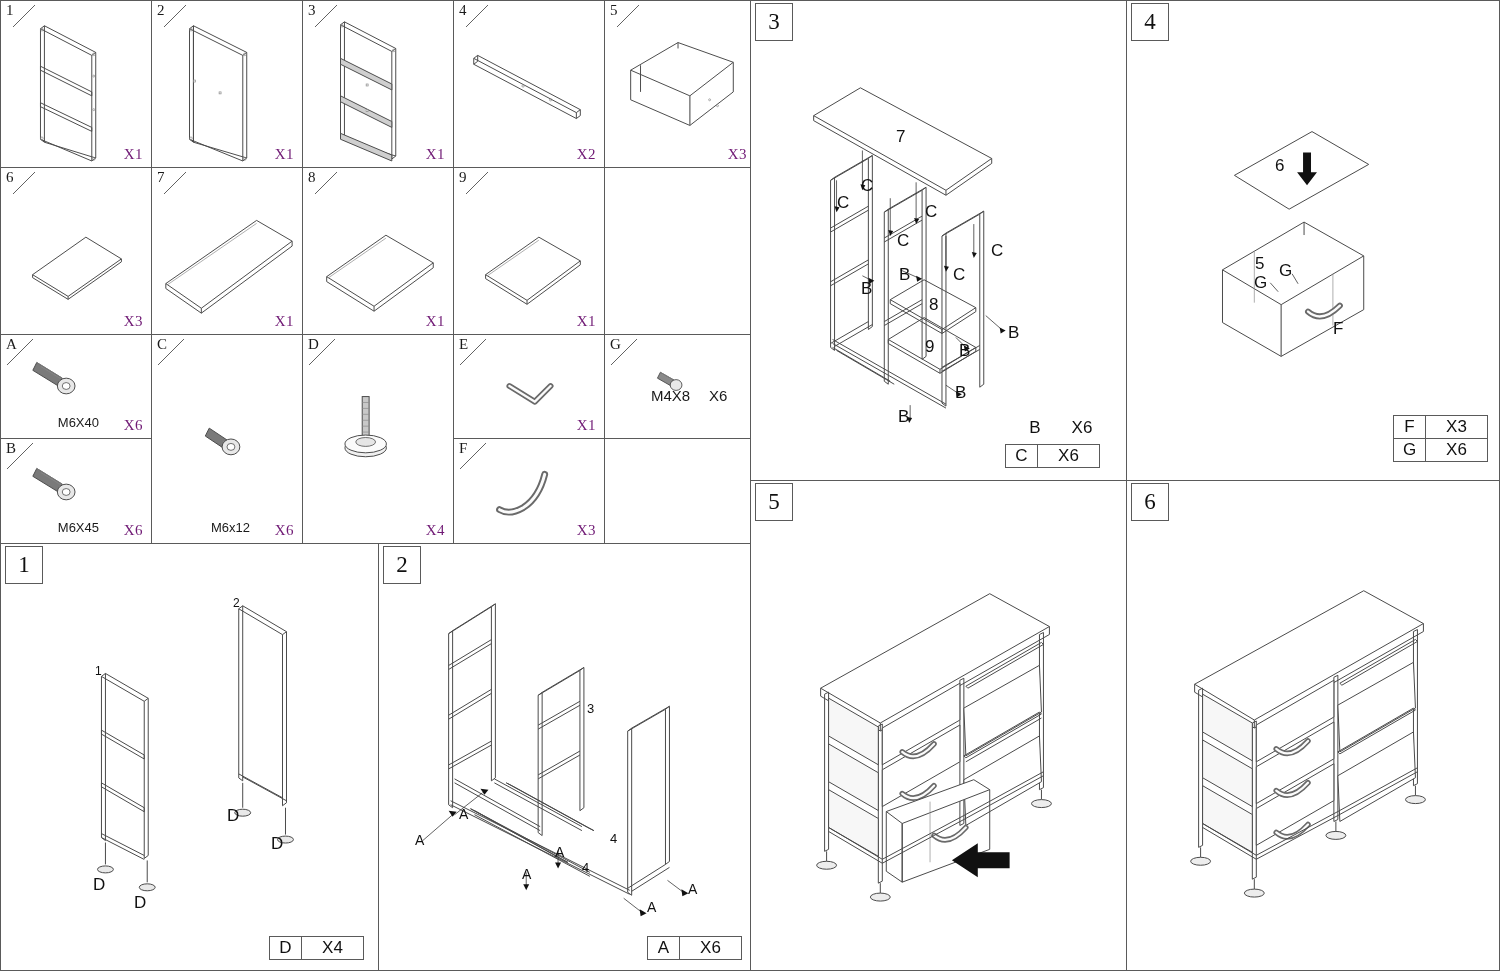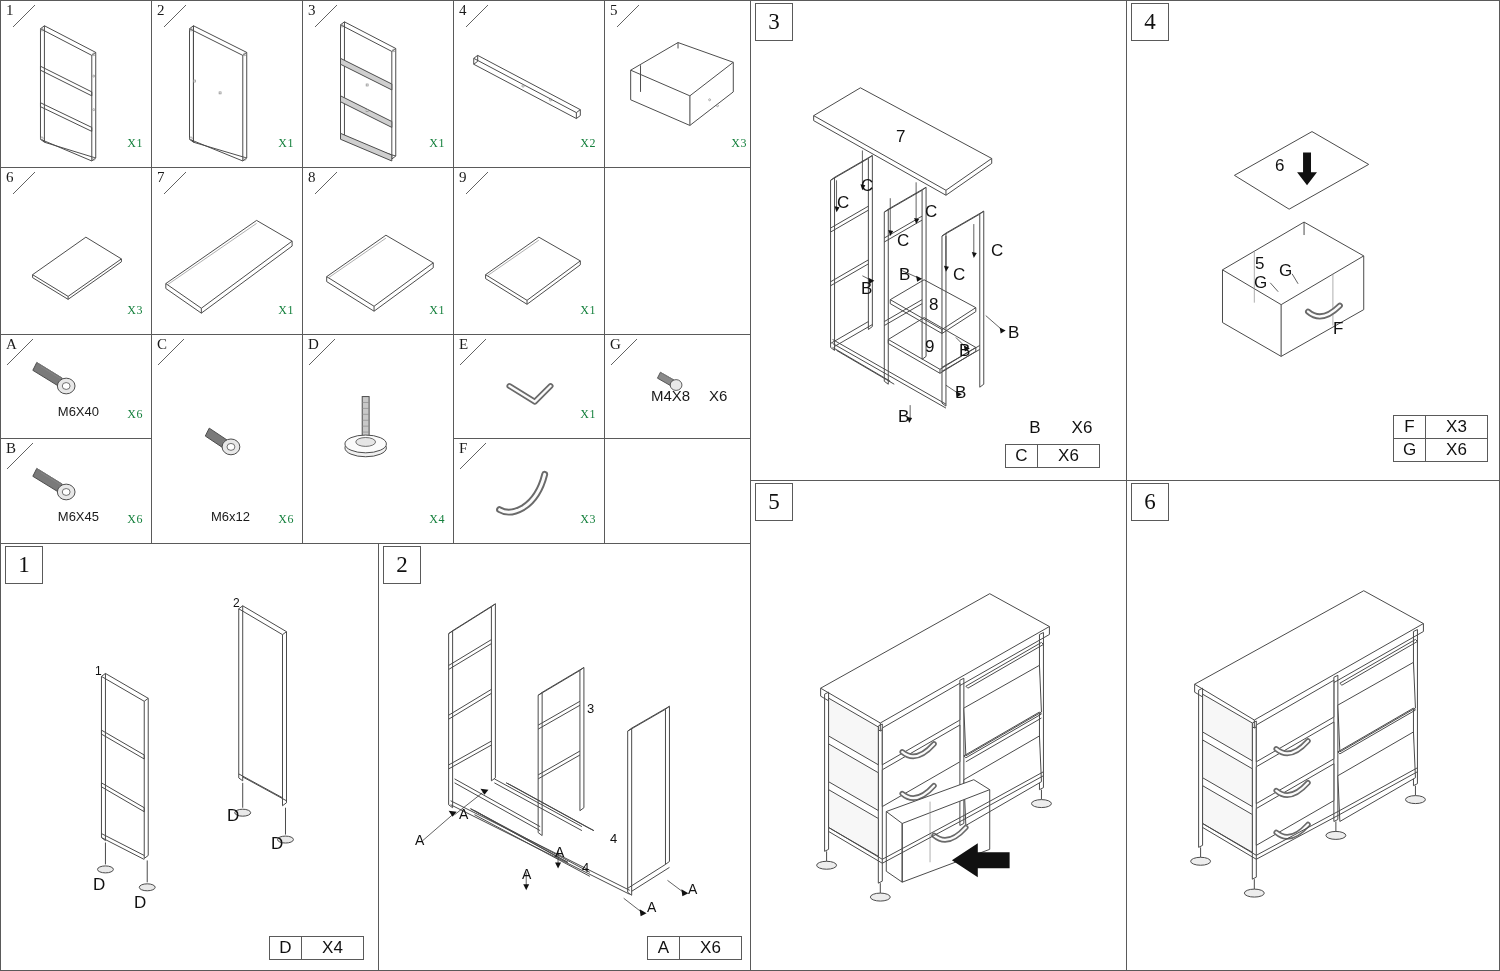--- a/index.html
+++ b/index.html
@@ -42,29 +42,29 @@
     color: #1a1a1a;
     font-family: "Liberation Serif", serif;
   }
   .idx .slash {
     position: absolute;
     left: 0; top: 0;
     width: 46px; height: 34px;
   }
   .qty {
     position: absolute;
-    right: 8px; bottom: 16px;
-    font-size: 12px;
-    color: #15803d;
+    right: 8px; bottom: 4px;
+    font-size: 15px;
+    color: #701a75;
     font-family: "Liberation Serif", serif;
     letter-spacing: 0.5px;
   }
   .spec {
     position: absolute;
-    bottom: 19px;
+    bottom: 8px;
     font-size: 13px;
     color: #1a1a1a;
     font-family: "Liberation Sans", sans-serif;
   }
   .art { position: absolute; left: 0; top: 0; width: 100%; height: 100%; }
 
   
   .stepchip {
     position: absolute;
     left: 4px; top: 2px;

